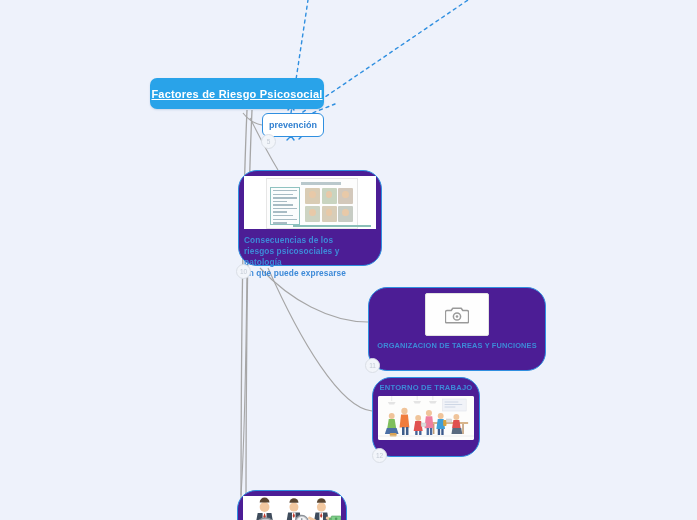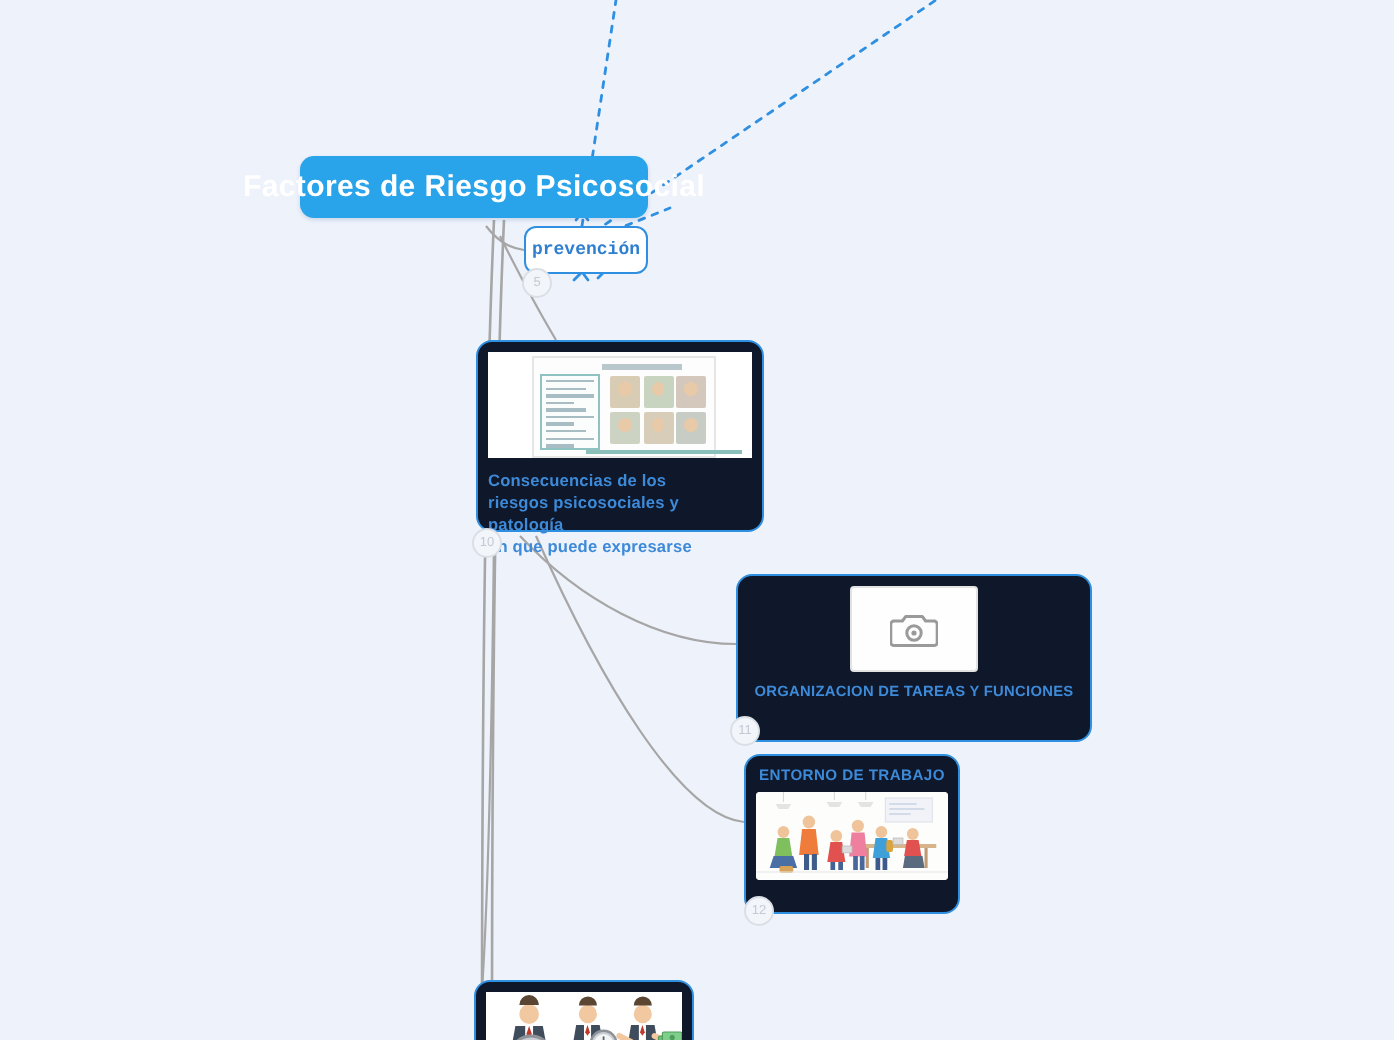--- a/index.html
+++ b/index.html
@@ -40,52 +40,52 @@
     height: 31px;
     background: #29a3e9;
     border-radius: 7px;
     display: flex;
     align-items: center;
     justify-content: center;
     box-shadow: 0 1px 2px rgba(40,90,150,0.18);
   }
   .root-label {
     color: #ffffff;
-    font-size: 15px;
+    font-size: 11px;
     font-weight: bold;
     letter-spacing: 0.2px;
     white-space: nowrap;
+    text-decoration: underline;
   }
 
   
   .text-node {
     left: 262px;
     top: 113px;
     width: 62px;
     height: 24px;
     background: #ffffff;
     border: 1.5px solid #2f8fe0;
     border-radius: 6px;
     display: flex;
     align-items: center;
     justify-content: center;
   }
   .text-node-label {
     color: #2f7fd0;
     font-size: 9px;
     font-weight: bold;
     white-space: nowrap;
-    font-family: Liberation Mono, monospace;
   }
 
   
   .card {
-    background: #0f172a;
+    background: #4c1d95;
     border: 1.5px solid #2f8fe0;
-    border-radius: 8px;
+    border-radius: 19px;
     box-sizing: border-box;
     padding: 5px;
   }
   .card-caption {
     color: #3d8ad8;
     font-size: 8.3px;
     font-weight: bold;
     line-height: 1.32;
     letter-spacing: 0.1px;
   }

